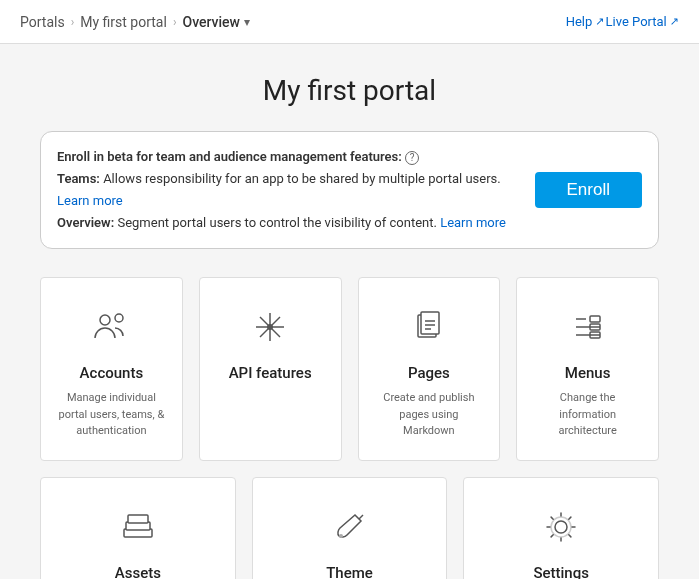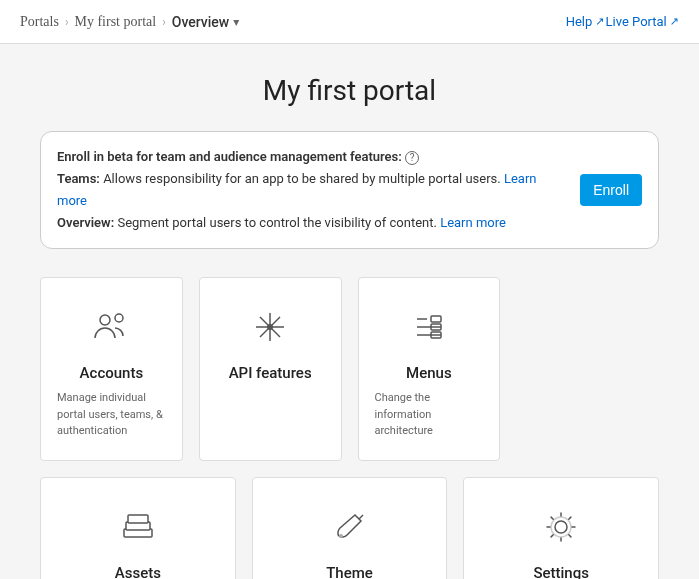--- a/index.html
+++ b/index.html
@@ -23,21 +23,20 @@
     .breadcrumb {
       display: flex;
       align-items: center;
       gap: 6px;
       font-size: 14px;
       color: #555;
     }
     .breadcrumb-link {
       color: #555;
       cursor: pointer;
-      font-family: Liberation Serif, serif;
     }
     .breadcrumb-separator {
       color: #aaa;
       font-size: 12px;
     }
     .breadcrumb-current {
       font-weight: 500;
       color: #333;
       display: flex;
       align-items: center;
@@ -110,22 +109,22 @@
       line-height: 12px;
       font-size: 10px;
       cursor: pointer;
       color: #666;
     }
     .enroll-btn {
       background: #0099e6;
       color: #fff;
       border: none;
       border-radius: 4px;
-      padding: 8px 13px;
-      font-size: 14px;
+      padding: 8px 32px;
+      font-size: 17px;
       cursor: pointer;
       white-space: nowrap;
       font-weight: 500;
     }
 
     
     .cards-grid {
       display: grid;
       grid-template-columns: repeat(4, 1fr);
       gap: 16px;
@@ -139,21 +138,21 @@
     }
 
     .card {
       background: #fff;
       border: 1px solid #ddd;
       border-radius: 4px;
       padding: 24px 16px 20px;
       display: flex;
       flex-direction: column;
       align-items: center;
-      text-align: left;
+      text-align: center;
       cursor: pointer;
       transition: box-shadow 0.15s;
       min-height: 160px;
     }
     .card-icon {
       width: 50px;
       height: 50px;
       margin-bottom: 12px;
       display: flex;
       align-items: center;
@@ -245,20 +244,34 @@
           <line x1="22" y1="8" x2="22" y2="36"></line>
           <line x1="8" y1="22" x2="36" y2="22"></line>
           <line x1="12" y1="12" x2="32" y2="32"></line>
           <line x1="32" y1="12" x2="12" y2="32"></line>
           <circle cx="22" cy="22" r="3" fill="#555" stroke="none"></circle>
         </svg>
       </div>
       <div class="card-title">API features</div>
     </div>
 
+    <div class="card">
+      <div class="card-icon">
+        <svg viewBox="0 0 44 44" fill="none" stroke="#555" stroke-width="1.5">
+
+          <rect x="11" y="10" width="18" height="22" rx="1"></rect>
+          <rect x="14" y="7" width="18" height="22" rx="1" fill="white"></rect>
+          <line x1="18" y1="16" x2="28" y2="16"></line>
+          <line x1="18" y1="20" x2="28" y2="20"></line>
+          <line x1="18" y1="24" x2="24" y2="24"></line>
+        </svg>
+      </div>
+      <div class="card-title">Pages</div>
+      <div class="card-desc">Create and publish pages using Markdown</div>
+    </div>
 
     <div class="card">
       <div class="card-icon">
         <svg viewBox="0 0 44 44" fill="none" stroke="#555" stroke-width="1.5">
 
           <line x1="10" y1="14" x2="20" y2="14"></line>
           <line x1="10" y1="22" x2="34" y2="22"></line>
           <line x1="10" y1="30" x2="34" y2="30"></line>
           <rect x="24" y="11" width="10" height="6" rx="1"></rect>
           <rect x="24" y="19" width="10" height="6" rx="1"></rect>

